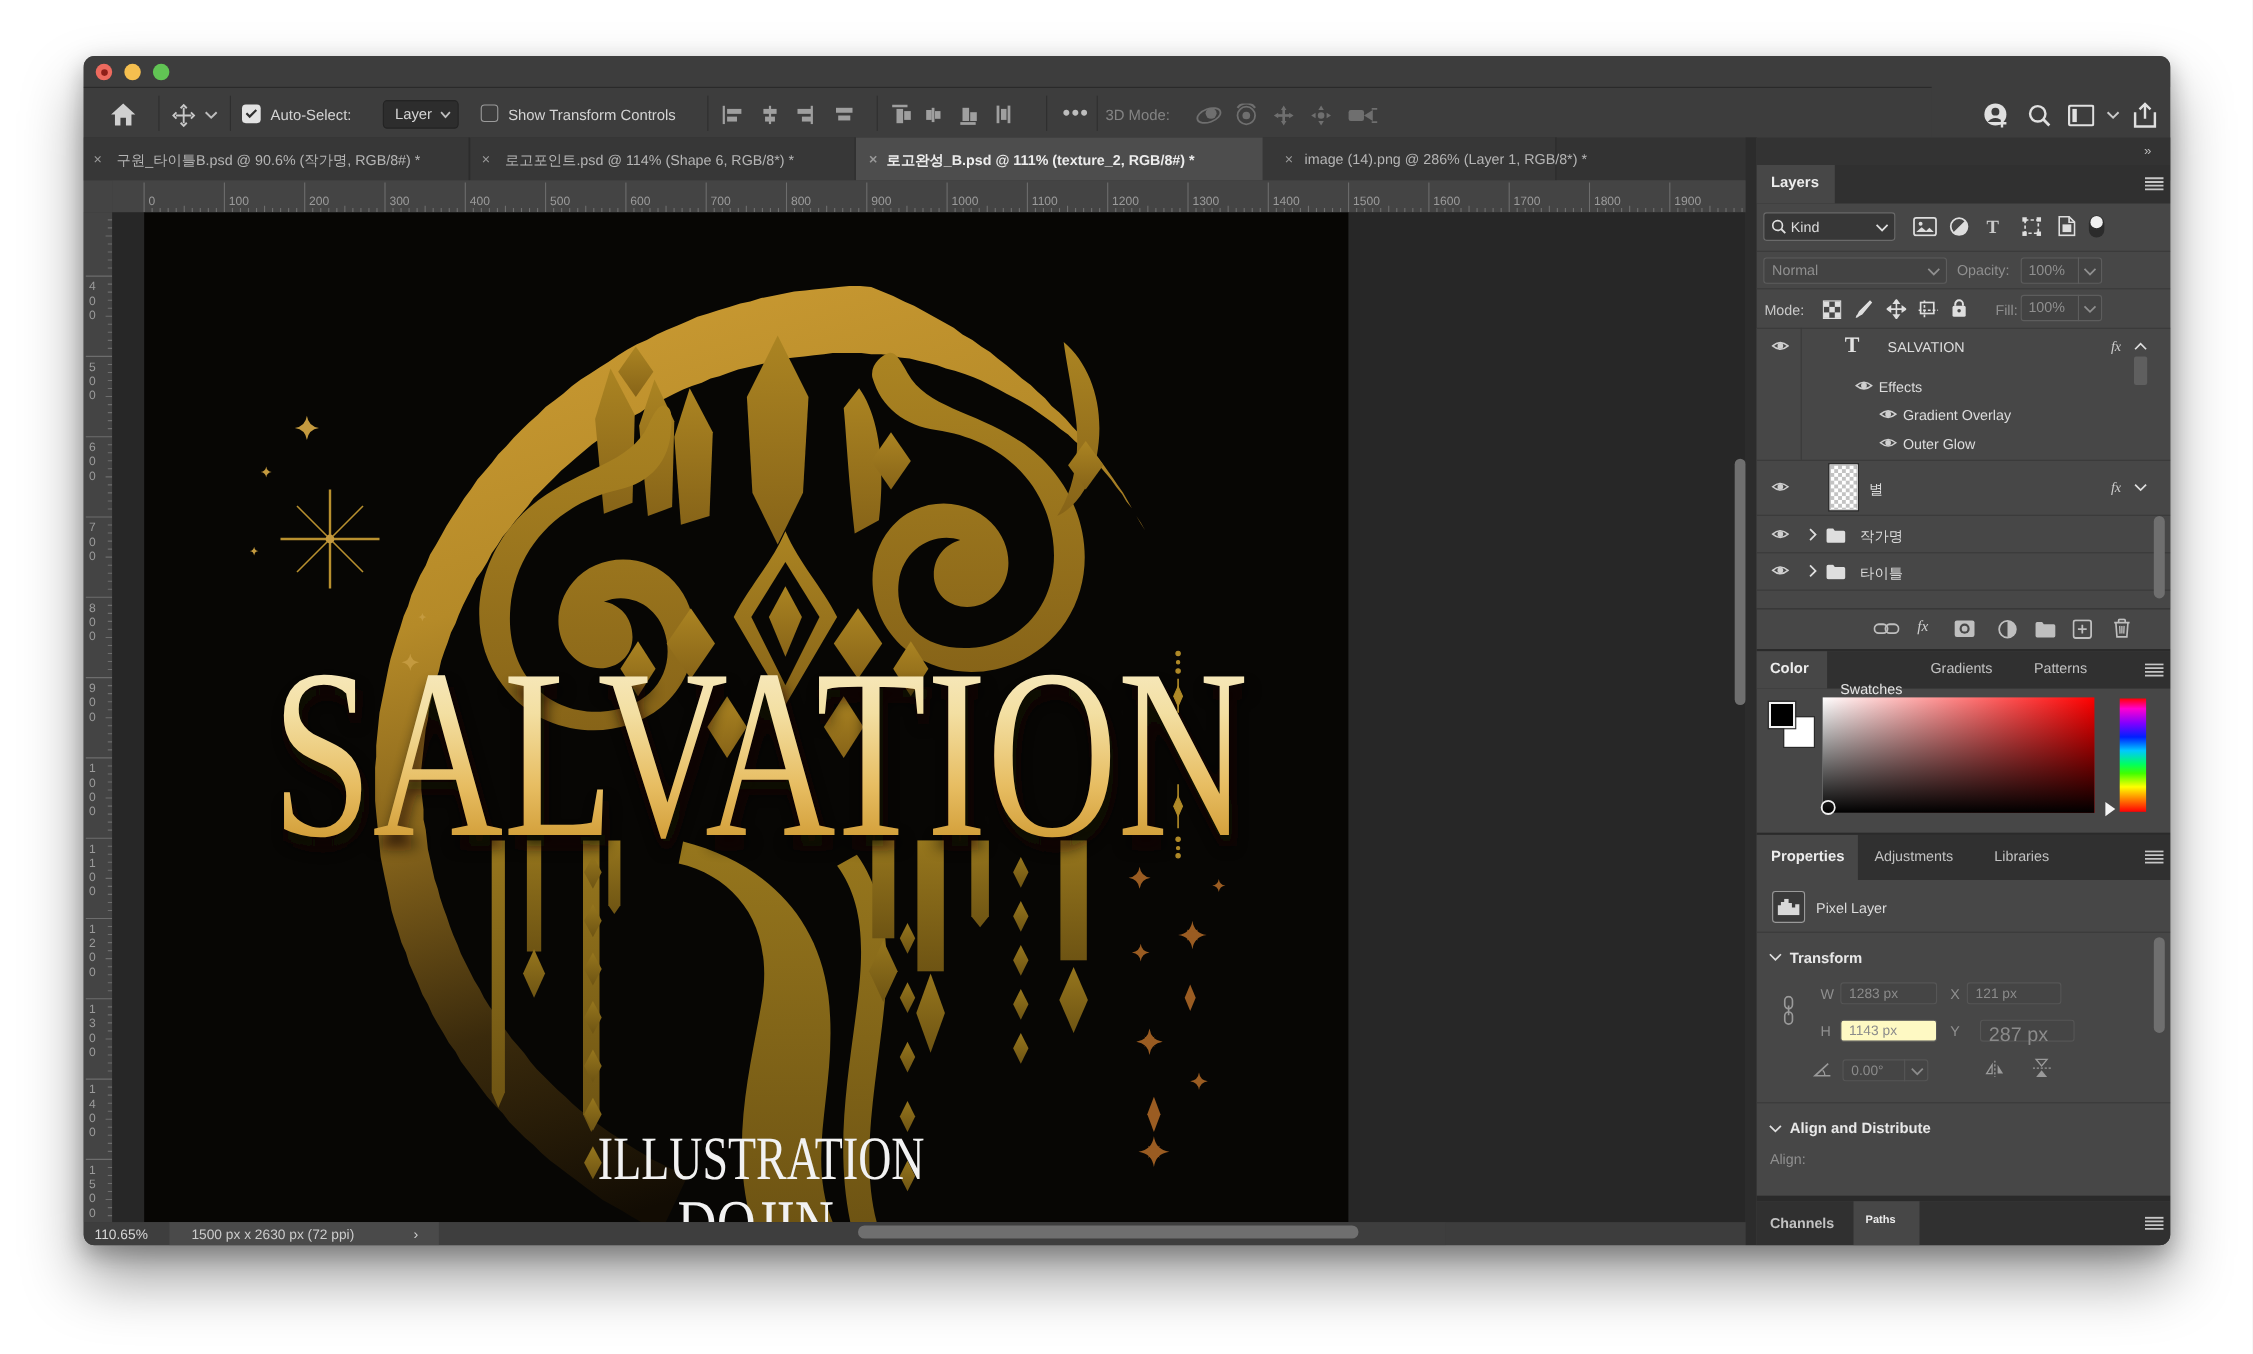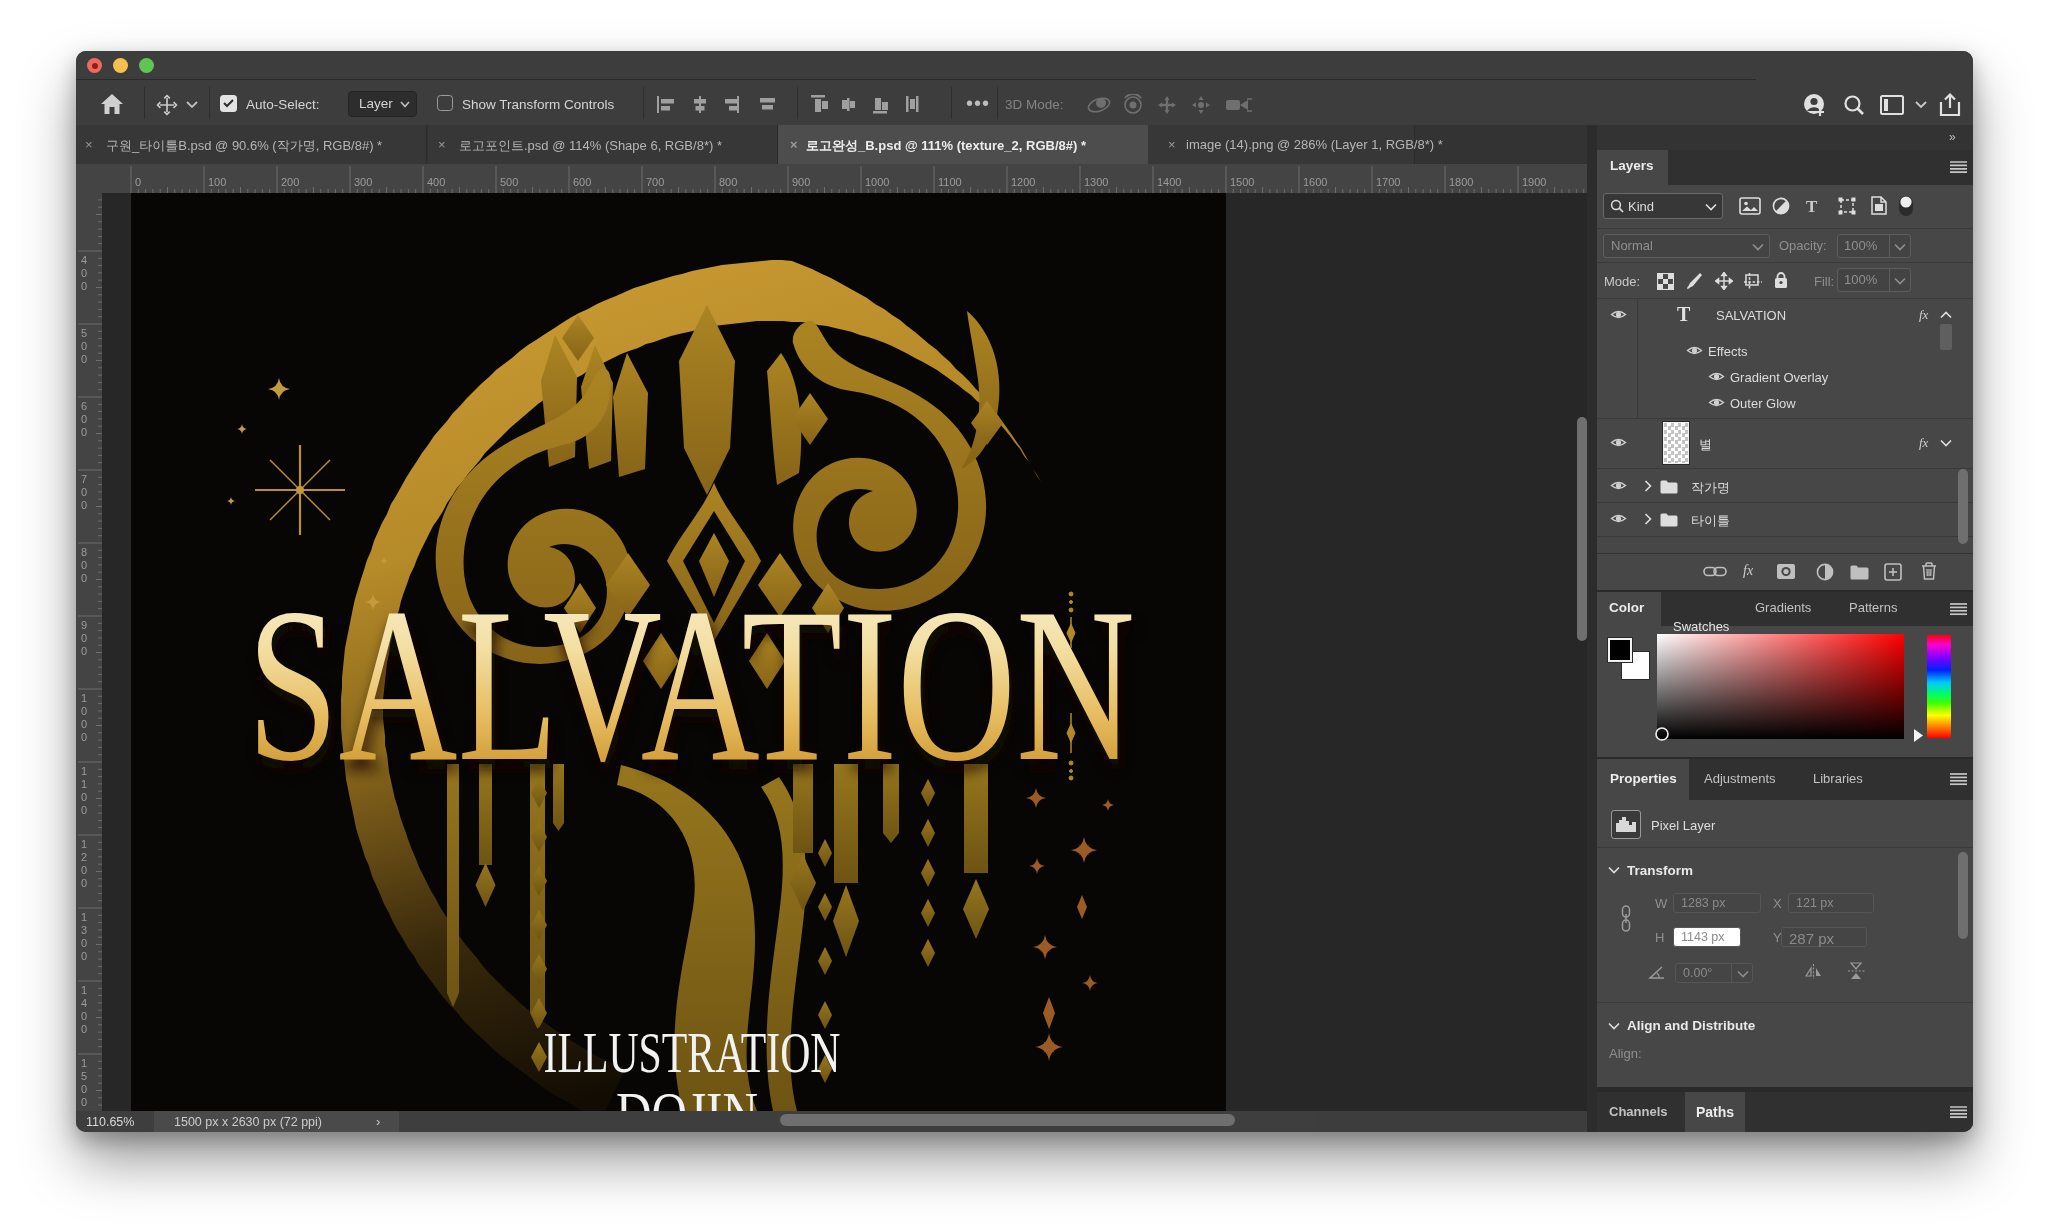--- a/index.html
+++ b/index.html
@@ -981,25 +981,25 @@
       </svg>
       <span class="abs ptxt dim" style="left:58px;top:771px">W</span>
       <div class="abs" style="left:76px;top:768px;width:88px;height:20px;border:1px solid #565656;border-radius:3px;color:#8b8b8b;font-size:12.5px;background:#454545">
         <span style="position:absolute;left:7px;top:2px">1283 px</span>
       </div>
       <span class="abs ptxt dim" style="left:176px;top:771px">X</span>
       <div class="abs" style="left:191px;top:768px;width:86px;height:20px;border:1px solid #565656;border-radius:3px;color:#8b8b8b;font-size:12.5px;background:#454545">
         <span style="position:absolute;left:7px;top:2px">121 px</span>
       </div>
       <span class="abs ptxt dim" style="left:58px;top:805px">H</span>
-      <div class="abs" style="left:76px;top:802px;width:68px;height:20px;border:1px solid #565656;border-radius:3px;color:#8b8b8b;font-size:12.5px;background:#ffffff">
+      <div class="abs" style="left:76px;top:802px;width:88px;height:20px;border:1px solid #565656;border-radius:3px;color:#8b8b8b;font-size:12.5px;background:#fef9c3">
         <span style="position:absolute;left:7px;top:2px">1143 px</span>
       </div>
       <span class="abs ptxt dim" style="left:176px;top:805px">Y</span>
-      <div class="abs" style="left:184px;top:802px;width:86px;height:20px;border:1px solid #565656;border-radius:3px;color:#8b8b8b;font-size:15px;background:#454545">
+      <div class="abs" style="left:203px;top:802px;width:86px;height:20px;border:1px solid #565656;border-radius:3px;color:#8b8b8b;font-size:18px;background:#454545">
         <span style="position:absolute;left:7px;top:2px">287 px</span>
       </div>
       <svg class="abs" style="left:51px;top:841px" width="17" height="13" viewBox="0 0 17 13">
         <path d="M14 1 L2 12 L16 12" stroke="#9a9a9a" stroke-width="1.5" fill="none"></path>
         <path d="M9 7 A6 6 0 0 1 11 12" stroke="#9a9a9a" stroke-width="1.3" fill="none"></path>
       </svg>
       <div class="abs" style="left:78px;top:838px;width:78px;height:20px;border:1px solid #565656;border-radius:3px;color:#8b8b8b;font-size:12.5px;background:#454545">
         <span style="position:absolute;left:7px;top:2px">0.00°</span>
       </div>
       <div class="abs" style="left:134px;top:838px;width:1px;height:20px;background:#565656"></div>
@@ -1020,21 +1020,21 @@
       <svg class="abs" style="left:11px;top:897px" width="12" height="8" viewBox="0 0 12 8">
         <path d="M1 1.5 L6 6.5 L11 1.5" stroke="#dedede" stroke-width="1.6" fill="none"></path>
       </svg>
       <span class="abs" style="left:30px;top:893px;font-size:13.5px;font-weight:700;color:#e8e8e8">Align and Distribute</span>
       <span class="abs ptxt dim" style="left:12px;top:921px">Align:</span>
       <div class="abs" style="left:361px;top:727px;width:10px;height:87px;background:#6f6f6f;border-radius:5px"></div>
       <div class="abs" style="left:0;top:962px;width:376px;height:5px;background:#2a2a2a"></div>
       <div class="prow" style="top:967px;height:40px;background:#303030"></div>
       <span class="abs ptxt" style="left:12px;top:979px;color:#c2c2c2;font-weight:700">Channels</span>
       <div class="ptab" style="left:88px;top:967px;width:60px;height:40px"></div>
-      <span class="abs" style="left:99px;top:979px;font-size:14px;font-weight:700;color:#ececec">Paths</span>
+      <span class="abs" style="left:99px;top:979px;font-size:10px;font-weight:700;color:#ececec">Paths</span>
       <svg class="abs" style="left:353px;top:981px" width="17" height="13" viewBox="0 0 17 13">
         <g stroke="#c6c6c6" stroke-width="1.7">
           <line x1="0" y1="1.0" x2="17" y2="1.0"></line>
           <line x1="0" y1="4.4" x2="17" y2="4.4"></line>
           <line x1="0" y1="7.8" x2="17" y2="7.8"></line>
           <line x1="0" y1="11.2" x2="17" y2="11.2"></line>
         </g>
       </svg>
     </div>
 </div>

